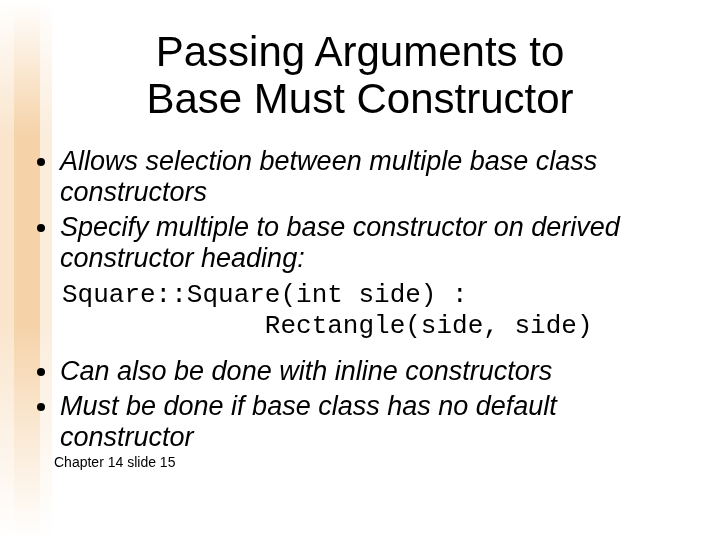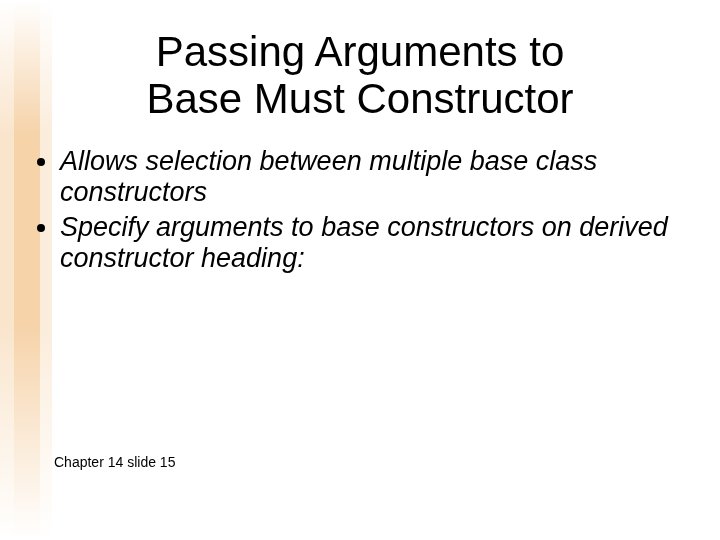--- a/index.html
+++ b/index.html
@@ -77,20 +77,26 @@
 
 <div class="content">
 
   <h1 class="title">
     <span>Passing Arguments to</span><br>
     <span>Base Must Constructor</span>
   </h1>
 
   <ul class="bullets">
     <li>Allows selection between multiple base class constructors</li>
-    <li>Specify arguments to base constructors on derived constructor heading:</li>
+    <li>Specify multiple to base constructor on derived constructor heading:</li>
   </ul>
 
+  <div class="code"><span>Square::Square(int side) :</span>
+<span>             Rectangle(side, side)</span></div>
 
+  <ul class="bullets">
+    <li>Can also be done with inline constructors</li>
+    <li>Must be done if base class has no default constructor</li>
+  </ul>
 
   <div class="footer">Chapter 14 slide 15</div>
 
 </div>
 
 </body></html>

